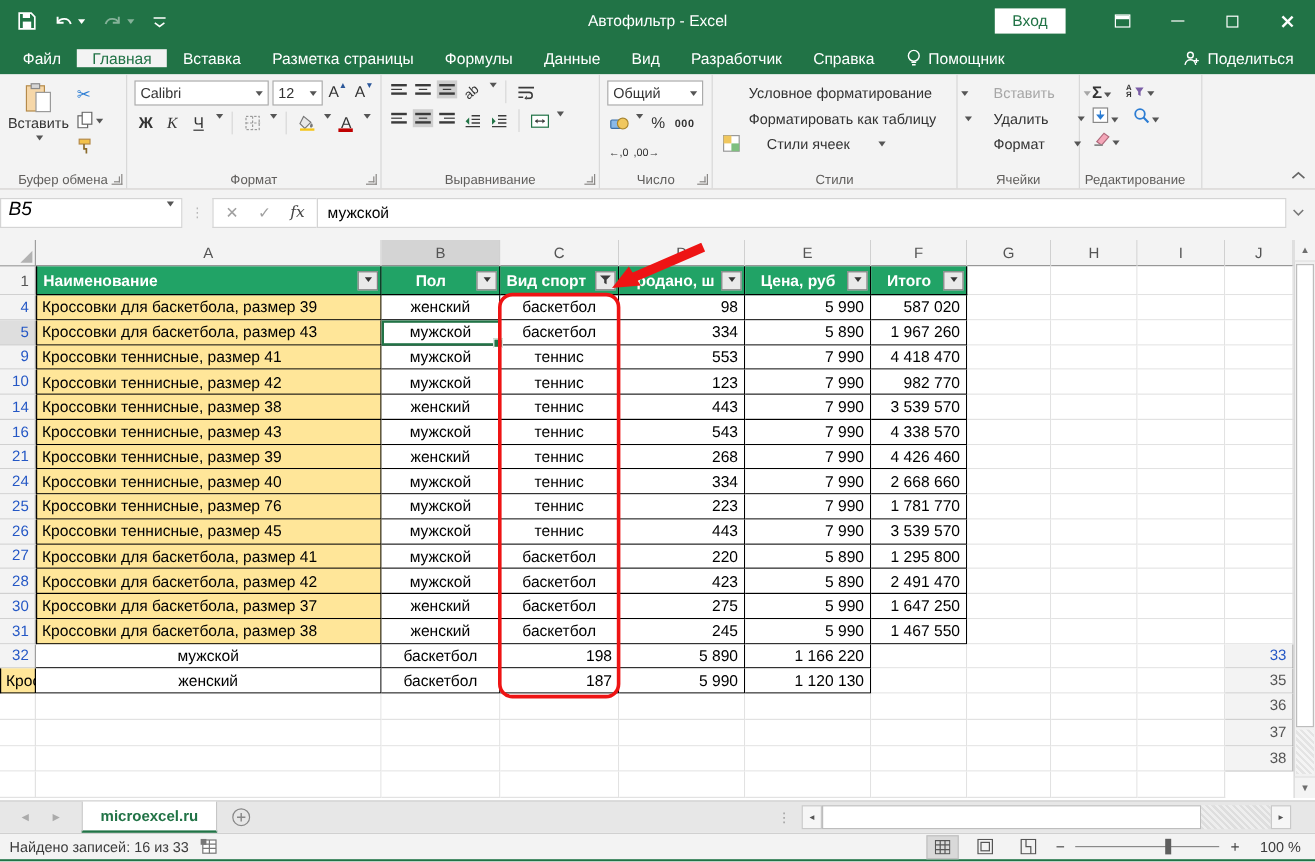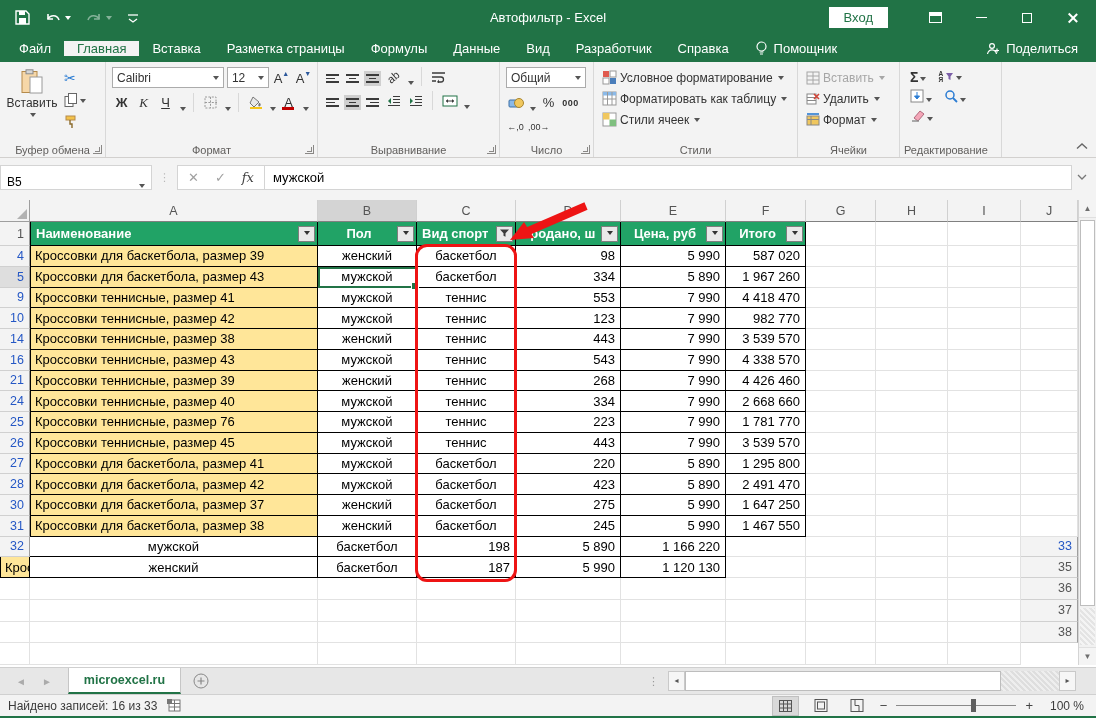--- a/index.html
+++ b/index.html
@@ -34,47 +34,47 @@
   .rgroup{position:relative;border-right:1px solid #d8d8d8;padding:5px 4px 16px 6px;flex:none;}
   .rg-label{position:absolute;bottom:1px;left:0;right:0;text-align:center;font-size:11px;color:#605e5c;white-space:nowrap;}
   .dlg{position:absolute;right:3px;bottom:3px;width:9px;height:9px;border-right:1px solid #8a8886;border-bottom:1px solid #8a8886;}
   .dlg::after{content:"";position:absolute;right:1px;bottom:1px;width:4px;height:4px;border-right:1px solid #8a8886;border-bottom:1px solid #8a8886;}
   .caret{width:0;height:0;border:3px solid transparent;border-top:4px solid #555;display:inline-block;margin-left:2px;position:relative;top:2px;}
   .rg-body{display:flex;gap:6px;height:100%;}
   .paste-btn{width:52px;display:flex;flex-direction:column;align-items:center;gap:1px;font-size:12px;padding-top:2px;}
   .cb-col{display:flex;flex-direction:column;gap:6px;padding-top:3px;}
   .mini-btn{display:flex;align-items:center;height:16px;}
   .scis{color:#2b7cd3;font-size:14px;}
-  .frow{display:flex;align-items:flex-end;gap:3px;margin-bottom:5px;}
+  .frow{display:flex;align-items:flex-start;gap:3px;margin-bottom:5px;}
   .combo{background:#fff;border:1px solid #ababab;height:21px;display:flex;align-items:center;justify-content:space-between;font-size:12px;padding:0 4px;}
   .sbtn{min-width:19px;height:19px;display:inline-flex;align-items:center;justify-content:center;font-size:13px;color:#333;}
   .b{font-weight:bold;} .i{font-style:italic;font-family:"Liberation Serif",serif;} .u{text-decoration:underline;}
   .sup-up{font-size:7px;color:#2b579a;position:relative;top:-5px;} .sup-dn{font-size:7px;color:#2b579a;position:relative;top:-5px;}
   .redbar{display:inline-block;width:12px;height:3px;background:#c00000;position:absolute;bottom:2px;left:3px;}
   .rel{position:relative;}
   .alico{width:17px;height:15px;display:inline-flex;flex-direction:column;justify-content:center;gap:2px;padding:1px 2px;}
   .alico span{height:1.5px;background:#3b3b3b;display:block;}
   .alico.l span:nth-child(2){width:70%;} .alico.l span{width:100%;}
   .alico.c span{width:100%;margin:0 auto;} .alico.c span:nth-child(2){width:60%;}
   .alico.r span{width:100%;margin-left:auto;} .alico.r span:nth-child(2){width:70%;margin-left:auto;}
   .pressed{background:#cfcfcf;}
   .vdiv{width:1px;background:#d8d8d8;margin:0 4px;align-self:stretch;}
   .rot{display:inline-block;transform:rotate(-40deg);font-size:11px;color:#333;}
   .num000{font-size:9px;letter-spacing:.5px;font-weight:bold;}
   .decmini{font-size:9px;color:#333;}
-  .srow{display:flex;align-items:center;gap:3px;height:21px;white-space:nowrap;}
+  .srow{display:flex;align-items:center;gap:22px;height:21px;white-space:nowrap;}
   .gray,.gray *{color:#a6a6a6!important;border-top-color:#a6a6a6!important;}
   .erow{display:flex;align-items:center;gap:12px;height:20px;}
   .sortl{display:inline-flex;flex-direction:column;font-size:6.5px;line-height:6px;font-weight:bold;color:#333;}
   .rspacer{flex:1;position:relative;}
   .rib-collapse{position:absolute;right:8px;bottom:4px;}
 
   
   .fbar{height:42px;background:#f3f3f3;display:flex;align-items:center;padding:6px 4px 10px 0;}
-  .namebox{width:152px;height:25px;background:#fff;border:1px solid #d4d4d4;display:flex;align-items:flex-end;padding:0 6px;font-size:12px;margin-left:0;}
+  .namebox{width:152px;height:25px;background:#fff;border:1px solid #d4d4d4;display:flex;align-items:flex-start;padding:0 6px;font-size:16px;margin-left:0;font-style:italic;}
   .fdots{color:#b8b8b8;padding:0 7px;font-size:11px;}
   .fbtns{display:flex;align-items:center;height:25px;background:#fff;border:1px solid #d4d4d4;border-right:none;padding:0 10px;gap:16px;color:#a0a0a0;font-size:13px;}
   .fx{font-family:"DejaVu Serif",serif;font-style:italic;color:#444;}
   .finput{flex:1;height:25px;background:#fff;border:1px solid #d4d4d4;display:flex;align-items:center;padding:0 8px;font-size:13px;color:#000;}
   .fexpand{width:20px;display:flex;justify-content:center;color:#777;}
 
   
   .sheet{position:relative;height:465px;display:flex;background:#fff;}
   #grid{display:grid;grid-template-columns:30px 288px 99px 99px 105px 105px 80px 70px 72px 73px 57px;
         grid-template-rows:22px 24px repeat(16,20.75px) repeat(4,21.75px);width:1078px;height:465px;}

